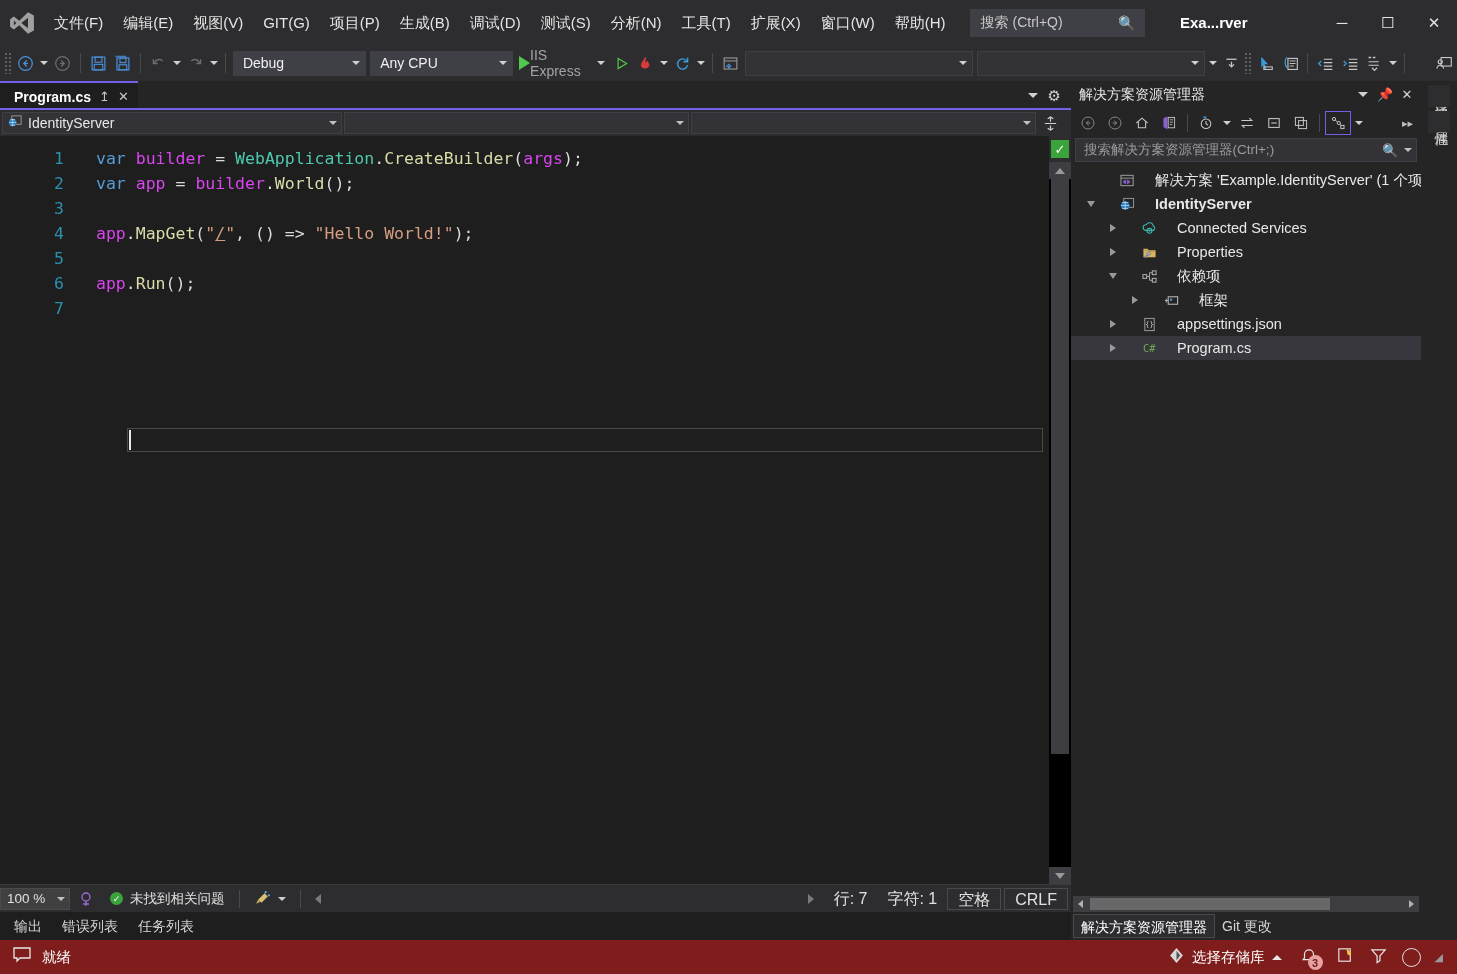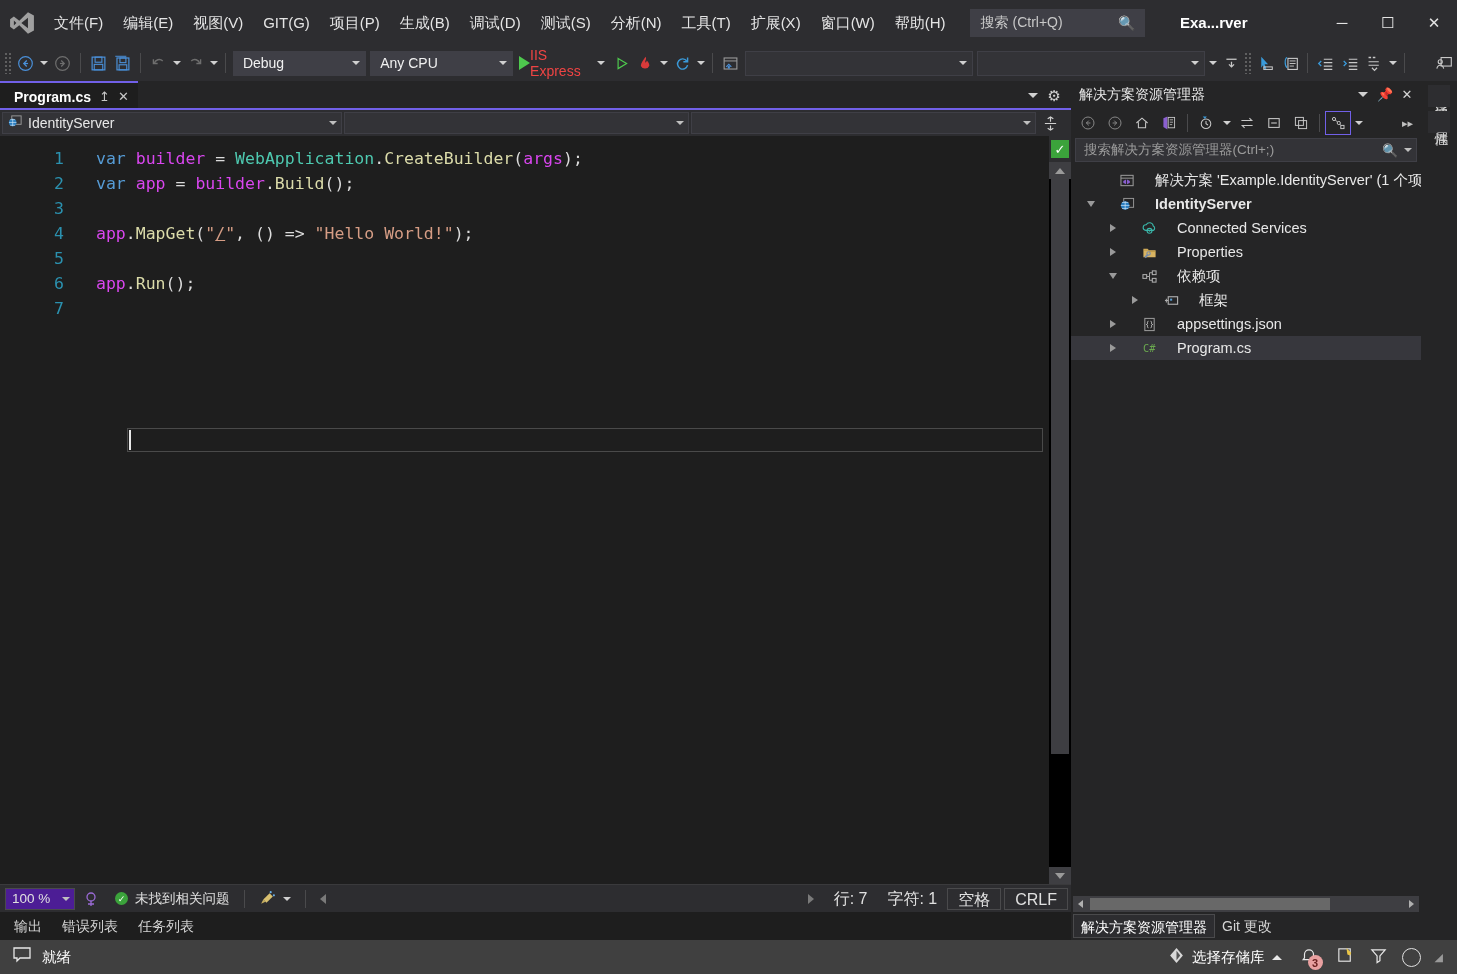--- a/index.html
+++ b/index.html
@@ -57,21 +57,21 @@
   .combo {
     height: 25px; background: #3f3f46; border: 1px solid #3f3f46; color: #f0f0f0;
     font-size: 14px; display: flex; align-items: center; padding: 0 5px 0 9px; gap: 6px;
     margin: 0 2px;
   }
   .combo .cv { white-space: nowrap; }
   .combo .ca { border-left: 4px solid transparent; border-right: 4px solid transparent;
     border-top: 4px solid #d0d0d0; margin-left: auto; }
   .combo.wide { width: 140px; }
   .combo.empty2 { width: 240px; background: #333337; }
-  .run-btn { display: flex; align-items: center; height: 26px; padding: 0 4px; color: #ef4444; font-size: 14px; }
+  .run-btn { display: flex; align-items: center; height: 26px; padding: 0 4px; color: #a3a3a3; font-size: 14px; }
   .tri-green { width: 0; height: 0; border-left: 11px solid #4ec94e; border-top: 7px solid transparent; border-bottom: 7px solid transparent; }
 
   
   .body { flex: 1; display: flex; min-height: 0; background: #1e1e1e; }
   .left-pane { width: 1071px; display: flex; flex-direction: column; min-width: 0; background: #1e1e1e; }
 
   
   .tabstrip { height: 29px; background: #252526; display: flex; align-items: flex-end; position: relative; }
   .tab {
     height: 29px; background: #1e1e1e; display: flex; align-items: center; gap: 8px;
@@ -129,21 +129,21 @@
   .sb-track { flex: 1; width: 100%; background: #000000; position: relative; }
   .sb-thumb { position: absolute; left: 2px; right: 2px; top: 0; height: 575px; background: #3e3e42; }
   .sb-down { width: 100%; height: 17px; display: flex; align-items: center; justify-content: center; background: #3e3e42; }
   .sb-down::after { content: ""; border-left: 5px solid transparent; border-right: 5px solid transparent; border-top: 6px solid #9a9a9a; }
 
   
   .editor-status {
     height: 28px; background: #2d2d30; display: flex; align-items: center; font-size: 13.5px;
     color: #e0e0e0; flex: 0 0 28px; border-top: 1px solid #3a3a3c;
   }
-  .zoom-combo { width: 70px; height: 22px; margin-left: 5px; background: #4c1d95; border: 1px solid #4a4a4c;
+  .zoom-combo { width: 70px; height: 22px; background: #404040; border: 1px solid #4a4a4c;
     display: flex; align-items: center; padding: 0 4px 0 6px; font-size: 13.5px; }
   .zoom-combo .ca { margin-left: auto; border-left: 4px solid transparent; border-right: 4px solid transparent; border-top: 4px solid #c0c0c0; }
   .es-item { display: flex; align-items: center; gap: 7px; padding: 0 8px; height: 28px; }
   .es-sep { width: 1px; height: 18px; background: #4a4a4c; margin: 0 6px; }
   .ok-dot { width: 13px; height: 13px; border-radius: 50%; background: #3ba33b; display: flex; align-items: center;
     justify-content: center; color: #fff; font-size: 9px; }
   .es-right { margin-left: auto; display: flex; align-items: center; height: 28px; }
   .es-cell { padding: 0 10px; height: 22px; line-height: 22px; font-size: 16px; }
   .es-cell.boxed { border: 1px solid #4a4a4c; margin-right: 3px; }
 
@@ -186,21 +186,21 @@
   .se-tabs { height: 28px; display: flex; align-items: center; gap: 0; padding-left: 2px; font-size: 14px; flex: 0 0 28px; }
   .se-tab { padding: 0 7px; height: 24px; line-height: 24px; color: #d4d4d4; }
   .se-tab.active { background: #2d2d30; border: 1px solid #4a4a4c; color: #ffffff; }
 
   
   .rail { width: 36px; background: #252526; display: flex; flex-direction: column; align-items: center; padding-top: 4px; }
   .rail-tab { writing-mode: vertical-rl; font-size: 13.5px; color: #d4d4d4; padding: 10px 0; letter-spacing: 1px;
      background: #2d2d30; margin-bottom: 4px; width: 22px; text-align: left; }
 
   
-  .statusbar { height: 34px; background: #404040; display: flex; flex: 0 0 34px; padding: 0 6px; }
+  .statusbar { height: 34px; background: #7f1d1d; display: flex; flex: 0 0 34px; padding: 0 6px; }
   .sb-left { display: flex; align-items: center; gap: 10px; padding-left: 6px; }
   .sb-msg { font-size: 14.5px; color: #ffffff; }
   .sb-right { margin-left: auto; display: flex; align-items: center; gap: 14px; padding-right: 8px; }
   .sb-chip { display: flex; align-items: center; gap: 7px; font-size: 14.5px; color: #ffffff; }
   .bell-wrap { position: relative; width: 26px; height: 22px; display: flex; align-items: center; justify-content: center; }
   .badge { position: absolute; right: -1px; bottom: -2px; background: #e8a0a0; color: #6b2020; font-size: 11px;
     width: 15px; height: 15px; border-radius: 50%; display: flex; align-items: center; justify-content: center; font-weight: bold; }
   .circle-ico { width: 19px; height: 19px; border: 1.6px solid #e0e0e0; border-radius: 50%; }
 </style>
 </head>
@@ -432,21 +432,21 @@
         <div class="split-btn">
           <svg width="15" height="15" viewBox="0 0 16 16">
               <path d="M8 1v5M8 10v5M5 3l3-2 3 2M5 13l3 2 3-2M2 8h12" stroke="#d0d0d0" stroke-width="1.2" fill="none"></path>
             </svg>
         </div>
       </div>
 
       <div class="editor-wrap">
         <div class="code-area">
 <pre class="code"><span class="ln">1</span><span class="k">var</span> <span class="id">builder</span> <span class="pn">=</span> <span class="ty">WebApplication</span><span class="pn">.</span><span class="me">CreateBuilder</span><span class="pn">(</span><span class="id">args</span><span class="pn">);</span>
-<span class="ln">2</span><span class="k">var</span> <span class="id">app</span> <span class="pn">=</span> <span class="id">builder</span><span class="pn">.</span><span class="me">Build</span><span class="pn">();</span>
+<span class="ln">2</span><span class="k">var</span> <span class="id">app</span> <span class="pn">=</span> <span class="id">builder</span><span class="pn">.</span><span class="me">World</span><span class="pn">();</span>
 <span class="ln">3</span>
 <span class="ln">4</span><span class="id">app</span><span class="pn">.</span><span class="me">MapGet</span><span class="pn">(</span><span class="st">"</span><span class="lnk">/</span><span class="st">"</span><span class="pn">, () =&gt; </span><span class="st">"Hello World!"</span><span class="pn">);</span>
 <span class="ln">5</span>
 <span class="ln">6</span><span class="id">app</span><span class="pn">.</span><span class="me">Run</span><span class="pn">();</span>
 <span class="ln">7</span></pre>
           <div class="curline-box"></div>
           <div class="caret"></div>
         </div>
         <div class="scroll-col">
           <div class="health-ok">✓</div>

